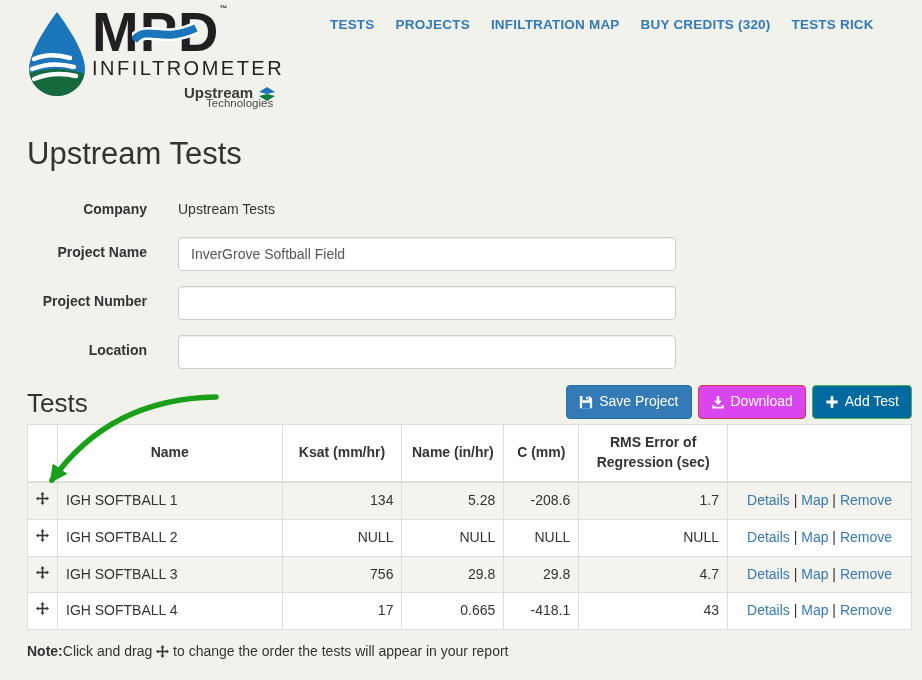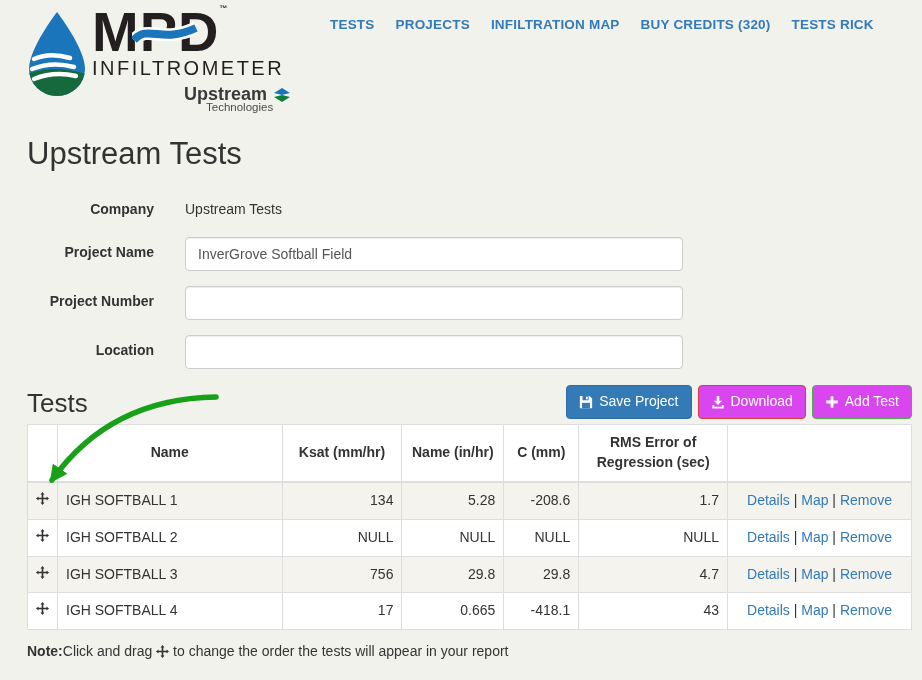--- a/index.html
+++ b/index.html
@@ -21,37 +21,37 @@
   .mpd {
     font-size:56px; font-weight:bold; letter-spacing:1px;
     color:#231f20; line-height:1;
   }
   .mpd-tm { font-size:8px; font-weight:bold; vertical-align:top; color:#231f20; }
   .mpd-wave { position:absolute; left:40px; top:16px; pointer-events:none; }
   .infiltrometer {
     font-size:20px; letter-spacing:2.5px; color:#231f20; margin-top:-3px;
   }
   .ut { position:absolute; left:156px; top:76px; white-space:nowrap; }
-  .ut-top { font-weight:bold; font-size:18px; color:#3a3a3a; }
+  .ut-top { font-weight:bold; font-size:15px; color:#3a3a3a; }
   .ut-top svg { vertical-align:middle; margin-left:2px; }
   .ut-bottom { font-size:11.5px; color:#4a4a4a; margin:-4px 0 0 22px; }
 
   nav { position:absolute; left:330px; top:17px; display:flex; gap:21px; }
   nav a {
     color:#337ab7; font-weight:bold; font-size:13.5px;
     text-decoration:none; letter-spacing:0.2px;
   }
 
   
   h1.page-title {
     margin:24px 0 22px 27px; font-size:31px; font-weight:normal; color:#333;
   }
 
   
-  .form-row { display:flex; margin:0 16px 15px 0;padding-left:7px; }
+  .form-row { display:flex; margin:0 16px 15px 0; }
   .form-label {
     width:147px; text-align:right; font-weight:bold; padding-top:7px; flex:none;
   }
   .form-ctrl { margin-left:31px; }
   .form-static { padding-top:7px; }
   .form-row input {
     width:498px; height:34px; padding:6px 12px;
     border:1px solid #ccc; border-radius:4px;
     font-size:14px; color:#555; background:#fff;
     font-family:"Liberation Sans", sans-serif;
@@ -67,21 +67,21 @@
   h2.tests-heading { margin:0; font-size:26px; font-weight:normal; color:#333; }
   .btn-group { display:flex; gap:6px; }
   .btn {
     height:34px; padding:6px 12px; border-radius:4px; border:1px solid transparent;
     color:#fff; font-size:14px; font-family:"Liberation Sans", sans-serif;
     display:inline-flex; align-items:center; gap:6px; cursor:pointer; line-height:1.42;
   }
   .btn svg { flex:none; }
   .btn-save { background:#337ab7; border-color:#2e6da4; }
   .btn-download { background:#d946ef; border-color:#d43f3a; }
-  .btn-add { background:#d946ef; border-color:#4cae4c; }
+  .btn-add { background:#0369a1; border-color:#4cae4c; }
 
   
   .annotation {
     position:absolute; left:215px; top:383px;
     color:#18a018; font-weight:bold; font-size:16px; z-index:6;
   }
   .annotation-arrow {
     position:absolute; left:30px; top:390px; z-index:6; pointer-events:none;
   }
 

